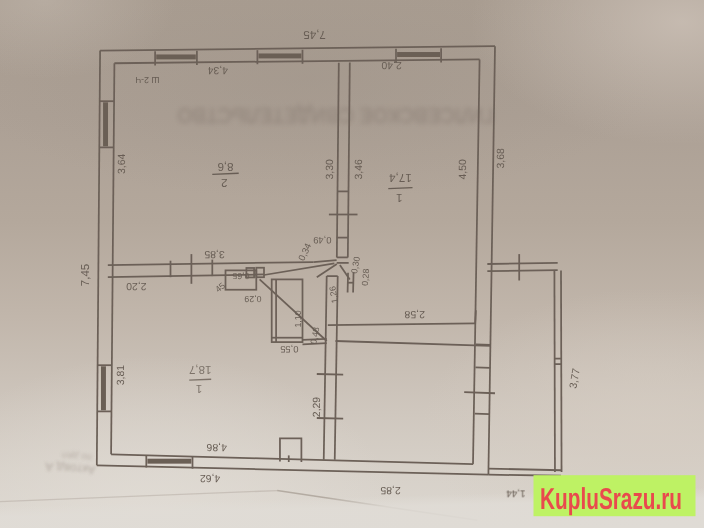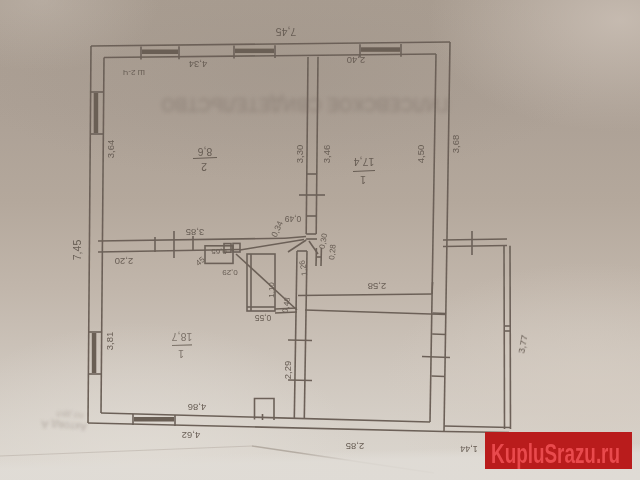--- a/index.html
+++ b/index.html
@@ -1,18 +1,18 @@
 <!DOCTYPE html>
 <html><head>
 <meta charset="utf-8">
 <style>
 html,body{margin:0;padding:0}
 .page{position:relative;width:640px;height:480px;overflow:hidden;background:#cfc9c3;font-family:"Liberation Sans",sans-serif}
 .shade{position:absolute;left:0;top:0;width:640px;height:480px}
-.wm{position:absolute;left:485px;top:432px;width:147px;height:37px;background:#b91c1c;display:flex;align-items:center;justify-content:center}
+.wm{position:absolute;left:485px;top:432px;width:147px;height:37px;background:#bef264;display:flex;align-items:center;justify-content:center}
 </style>
 </head>
 <body>
 <div class="page">
 
 <div class="shade" style="background:
 radial-gradient(ellipse 300px 210px at 140px 480px, rgba(226,221,214,.85), rgba(226,221,214,0) 75%),
 radial-gradient(ellipse 150px 90px at 40px 0px, rgba(196,186,176,.5), rgba(196,186,176,0) 80%),
 radial-gradient(ellipse 240px 140px at 620px 20px, rgba(204,193,183,.8), rgba(204,193,183,0) 80%),
 radial-gradient(ellipse 260px 160px at 590px 390px, rgba(213,204,194,.8), rgba(213,204,194,0) 80%),

